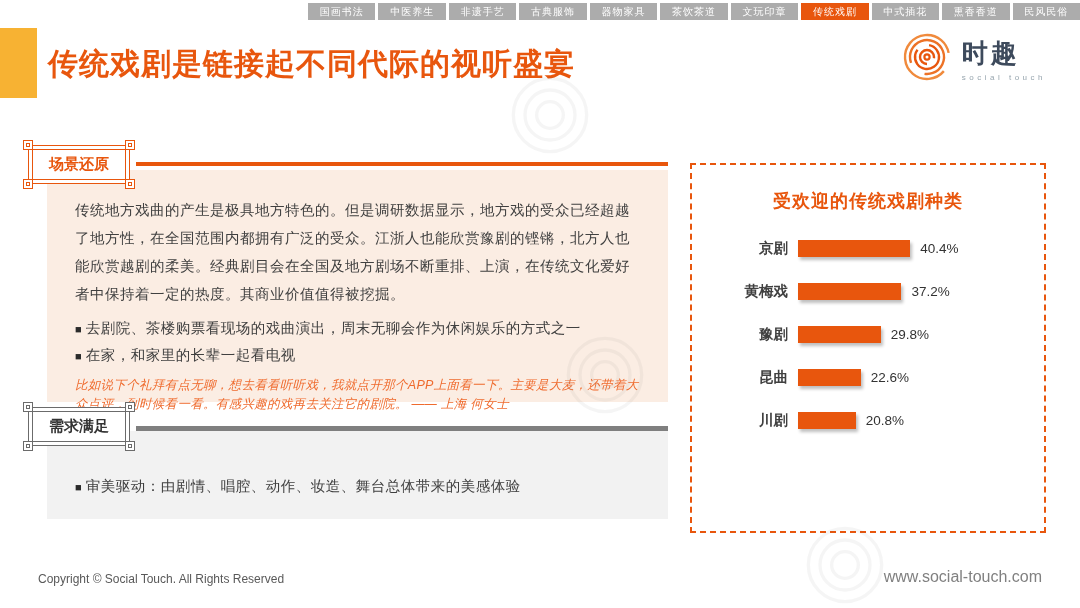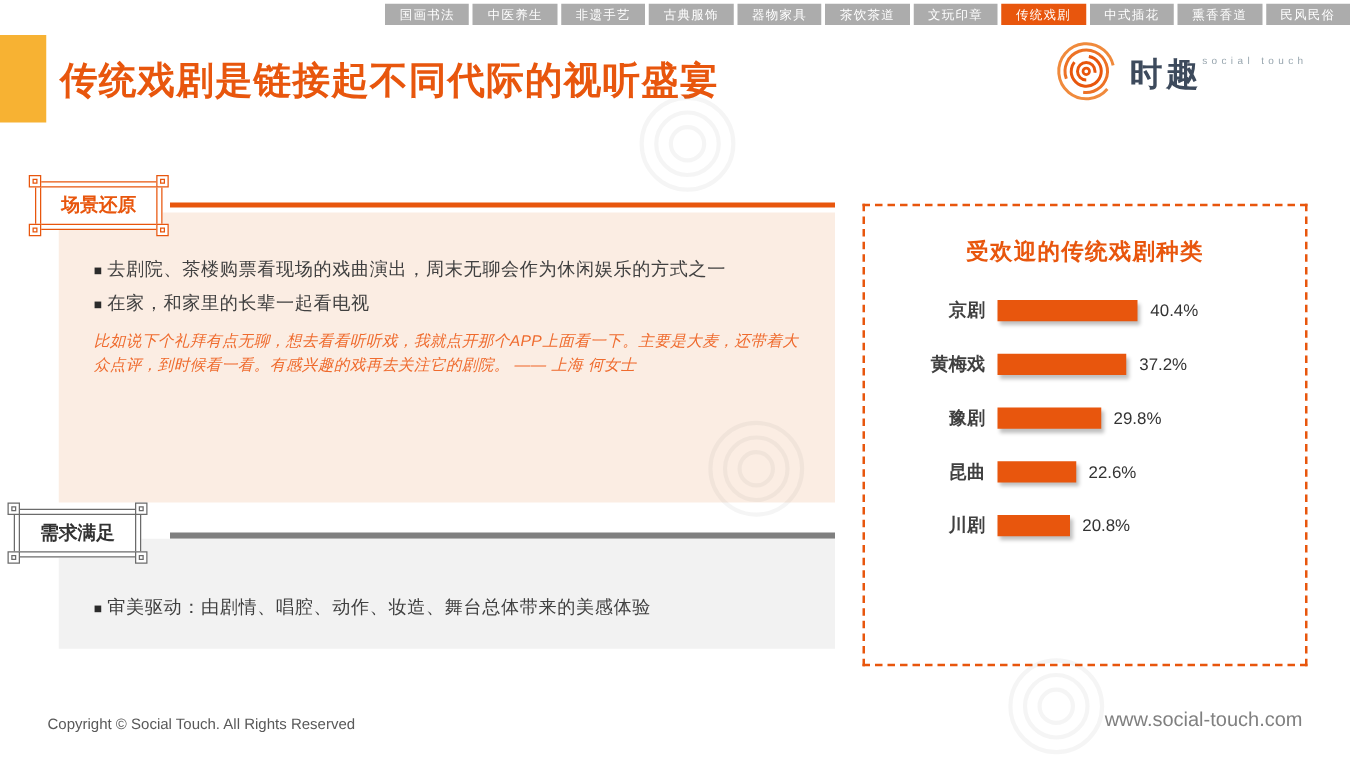--- a/index.html
+++ b/index.html
@@ -21,35 +21,35 @@
   .nav{position:absolute;left:308px;top:3px;width:772px;display:flex;gap:3px;}
   .nav .tab{flex:1;height:17px;background:var(--tabgray);color:#fff;font-size:10px;
     display:flex;align-items:center;justify-content:center;letter-spacing:1px;cursor:pointer;}
   .nav .tab.active{background:var(--orange);}
 
   
   .title-block{position:absolute;left:0;top:28px;width:37px;height:70px;background:var(--yellow);}
   .page-title{position:absolute;left:48px;top:44px;font-size:30px;font-weight:bold;color:var(--orange);letter-spacing:1px;}
 
   .logo{position:absolute;right:34px;top:30px;display:flex;align-items:center;gap:8px;}
-  .logo-text{display:flex;flex-direction:row;align-items:flex-start;}
+  .logo-text{display:flex;flex-direction:column;align-items:flex-start;}
   .logo-name{font-size:26px;color:#3D4A5C;letter-spacing:3px;font-weight:bold;}
   .logo-sub{font-size:8px;color:#97A5AE;letter-spacing:3.5px;margin-top:2px;}
 
   
   .badge{position:absolute;z-index:5;background:#fff;}
   .badge-frame{position:relative;border:1.6px solid var(--bc);padding:3px;background:#fff;}
   .badge-inner{border:1.6px solid var(--bc);padding:5px 16px;font-size:15px;font-weight:bold;color:var(--bt);white-space:nowrap;}
   .corner{position:absolute;width:10px;height:10px;border:1.6px solid var(--bc);background:#fff;}
   .corner.tl{left:-6px;top:-6px;} .corner.tr{right:-6px;top:-6px;}
   .corner.bl{left:-6px;bottom:-6px;} .corner.br{right:-6px;bottom:-6px;}
   .corner i{position:absolute;left:2px;top:2px;right:2px;bottom:2px;border:1px solid var(--bc);display:block;}
 
   .badge-scene{left:28px;top:145px;--bc:var(--orange);--bt:var(--orange);}
-  .badge-demand{left:11px;top:407px;--bc:var(--framegray);--bt:#333;}
+  .badge-demand{left:28px;top:407px;--bc:var(--framegray);--bt:#333;}
 
   .scene-line{position:absolute;left:136px;top:162px;width:532px;height:4px;background:var(--orange);}
   .demand-line{position:absolute;left:136px;top:426px;width:532px;height:5px;background:var(--linegray);}
 
   
   .scene-panel{position:absolute;left:47px;top:170px;width:621px;height:232px;background:var(--pink);
     padding:26px 24px 0 28px;}
   .scene-paragraph{font-size:14.5px;color:var(--dark);line-height:28px;letter-spacing:0.5px;}
   .bullets{margin-top:7px;}
   .bullet{font-size:14.5px;color:var(--dark);line-height:26px;letter-spacing:0.5px;}
@@ -128,20 +128,21 @@
         </span>
       <span class="corner br">
           <i></i>
         </span>
       <div class="badge-inner">场景还原</div>
     </div>
   </div>
   <div class="scene-line"></div>
 
   <div class="scene-panel">
+    <div class="scene-paragraph">传统地方戏曲的产生是极具地方特色的。但是调研数据显示，地方戏的受众已经超越了地方性，在全国范围内都拥有广泛的受众。江浙人也能欣赏豫剧的铿锵，北方人也能欣赏越剧的柔美。经典剧目会在全国及地方剧场不断重排、上演，在传统文化爱好者中保持着一定的热度。其商业价值值得被挖掘。</div>
     <div class="bullets">
       <div class="bullet">去剧院、茶楼购票看现场的戏曲演出，周末无聊会作为休闲娱乐的方式之一</div>
       <div class="bullet">在家，和家里的长辈一起看电视</div>
     </div>
     <div class="scene-quote">比如说下个礼拜有点无聊，想去看看听听戏，我就点开那个APP上面看一下。主要是大麦，还带着大众点评，到时候看一看。有感兴趣的戏再去关注它的剧院。 —— 上海 何女士</div>
   </div>
 
   <div class="badge badge-demand">
     <div class="badge-frame">
       <span class="corner tl">

